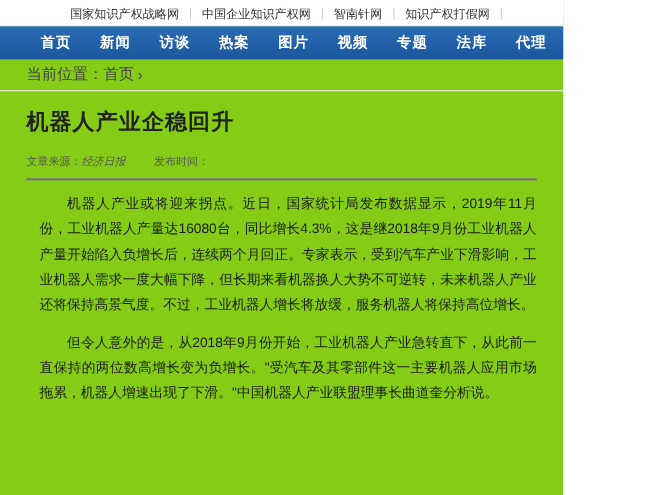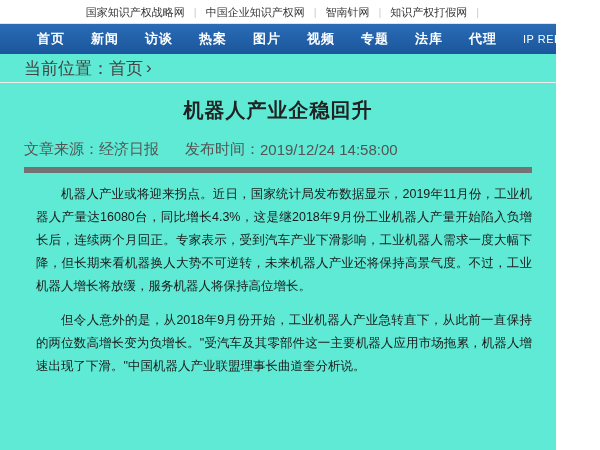--- a/index.html
+++ b/index.html
@@ -8,23 +8,23 @@
   }
   body {
     width: 600px;
     height: 450px;
     background: #ffffff;
     font-family: "Liberation Sans", sans-serif;
     overflow: hidden;
   }
   .page {
     position: relative;
-    width: 556px;
+    width: 512px;
     height: 450px;
-    background: #5eead4;
+    background: #84cc16;
   }
 
   
   .topbar {
     height: 22px;
     background: #ffffff;
     border-bottom: 1px solid #e3e3e3;
     display: flex;
     align-items: center;
     justify-content: center;
@@ -68,58 +68,58 @@
     letter-spacing: 0.5px;
     font-weight: normal;
   }
 
   
   .crumb-wrap {
     height: 28px;
     display: flex;
     align-items: center;
     padding-left: 24px;
-    font-size: 17px;
+    font-size: 14px;
     color: #444444;
     border-bottom: 1px solid #ececec;
   }
   .crumb-wrap .crumb-link {
     color: #444444;
     text-decoration: none;
     cursor: pointer;
   }
   .crumb-wrap .crumb-sep {
     padding: 0 3px;
     color: #444444;
   }
 
   
   .article {
     padding: 0 24px;
     box-sizing: border-box;
   }
   .headline {
-    text-align: center;
+    text-align: left;
     font-size: 20px;
     font-weight: bold;
     color: #222222;
     margin-top: 14px;
     letter-spacing: 1px;
   }
   .meta {
     display: flex;
     align-items: center;
-    font-size: 15px;
+    font-size: 10px;
     color: #555555;
     margin-top: 16px;
     padding-bottom: 8px;
-    border-bottom: 6px solid #737373;
+    border-bottom: 2px solid #737373;
   }
   .meta .meta-label { color: #555555; }
-  .meta .meta-value { color: #555555; }
+  .meta .meta-value { color: #555555; font-style: italic; }
   .meta .gap { display: inline-block; width: 26px; }
 
   .body-text {
     margin-top: 10px;
     font-size: 12.5px;
     line-height: 23px;
     color: #1b1b1b;
     text-align: justify;
   }
   .body-text p {
@@ -163,21 +163,20 @@
   </div>
 
   <div class="article">
     <div class="headline">机器人产业企稳回升</div>
 
     <div class="meta">
       <span class="meta-label">文章来源：</span>
       <span class="meta-value">经济日报</span>
       <span class="gap"></span>
       <span class="meta-label">发布时间：</span>
-      <span class="meta-value">2019/12/24 14:58:00</span>
     </div>
 
     <div class="body-text">
       <p>机器人产业或将迎来拐点。近日，国家统计局发布数据显示，2019年11月份，工业机器人产量达16080台，同比增长4.3%，这是继2018年9月份工业机器人产量开始陷入负增长后，连续两个月回正。专家表示，受到汽车产业下滑影响，工业机器人需求一度大幅下降，但长期来看机器换人大势不可逆转，未来机器人产业还将保持高景气度。不过，工业机器人增长将放缓，服务机器人将保持高位增长。</p>
       <p>但令人意外的是，从2018年9月份开始，工业机器人产业急转直下，从此前一直保持的两位数高增长变为负增长。"受汽车及其零部件这一主要机器人应用市场拖累，机器人增速出现了下滑。"中国机器人产业联盟理事长曲道奎分析说。</p>
 
     </div>
   </div>
 
 </div>

